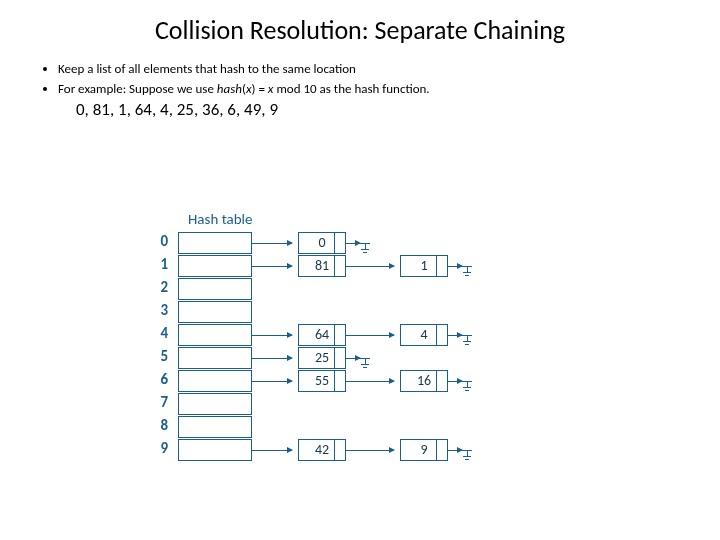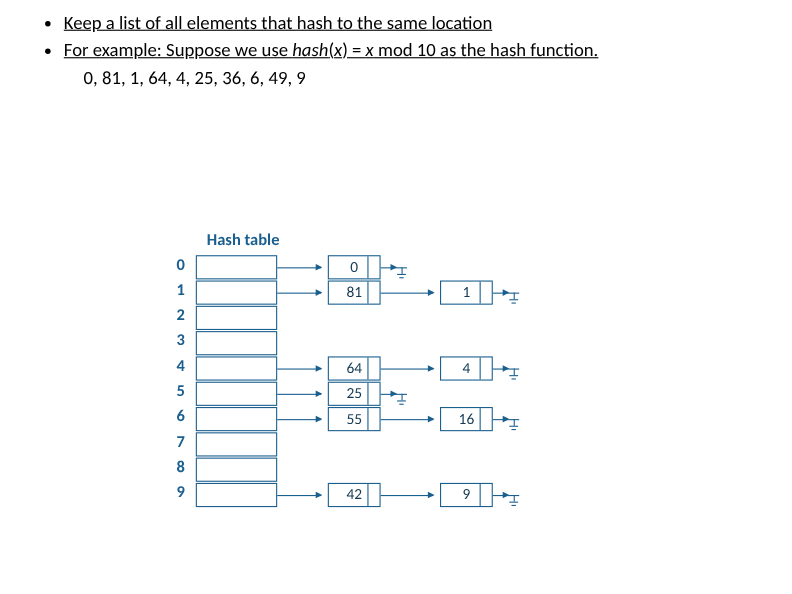--- a/index.html
+++ b/index.html
@@ -17,23 +17,22 @@
   }
   .title {
     font-size: 26px;
     text-align: center;
     margin: 4px 0 14px 0;
     font-weight: 400;
   }
   ul.bullets {
     margin: 0 0 0 10px;
     padding-left: 18px;
-    font-size: 17px;
+    font-size: 13px;
     line-height: 1.35;
-    text-decoration: underline;
   }
   ul.bullets li {
     margin-bottom: 2px;
   }
   .indent1 {
     margin-left: 46px;
     font-size: 17px;
     line-height: 1.35;
   }
   .italic { font-style: italic; margin-top: 12px; }
@@ -41,21 +40,21 @@
   .diagram {
     position: absolute;
     left: 150px;
     top: 210px;
     width: 440px;
     height: 300px;
   }
   .ht-label {
     position: absolute;
     color: #1b5f8f;
-    font-weight: bold;
+    font-weight: normal;
     font-size: 15px;
   }
   .idx {
     position: absolute;
     color: #1b5f8f;
     font-weight: bold;
     font-size: 15px;
     text-align: right;
     width: 14px;
   }
@@ -105,20 +104,21 @@
   }
   .ground .h1 { position:absolute; left:0; top:0; width:10px; height:1px; background:#1b5f8f;}
   .ground .v  { position:absolute; left:5px; top:0; width:1px; height:6px; background:#1b5f8f;}
   .ground .h2 { position:absolute; left:1px; top:6px; width:8px; height:1px; background:#1b5f8f;}
   .ground .h3 { position:absolute; left:3px; top:9px; width:4px; height:1px; background:#1b5f8f;}
 </style>
 </head>
 <body>
 
 <div class="slide">
+  <h1 class="title">Collision Resolution: Separate Chaining</h1>
   <ul class="bullets">
     <li>Keep a list of all elements that hash to the same location</li>
     <li>
       <span>For example: Suppose we use </span><span class="italic">hash</span><span>(</span><span class="italic">x</span><span>) = </span><span class="italic">x</span><span> mod 10 as the hash function.</span>
     </li>
   </ul>
   <div class="indent1">0, 81, 1, 64, 4, 25, 36, 6, 49, 9</div>
 </div>
 
 <div class="diagram">

